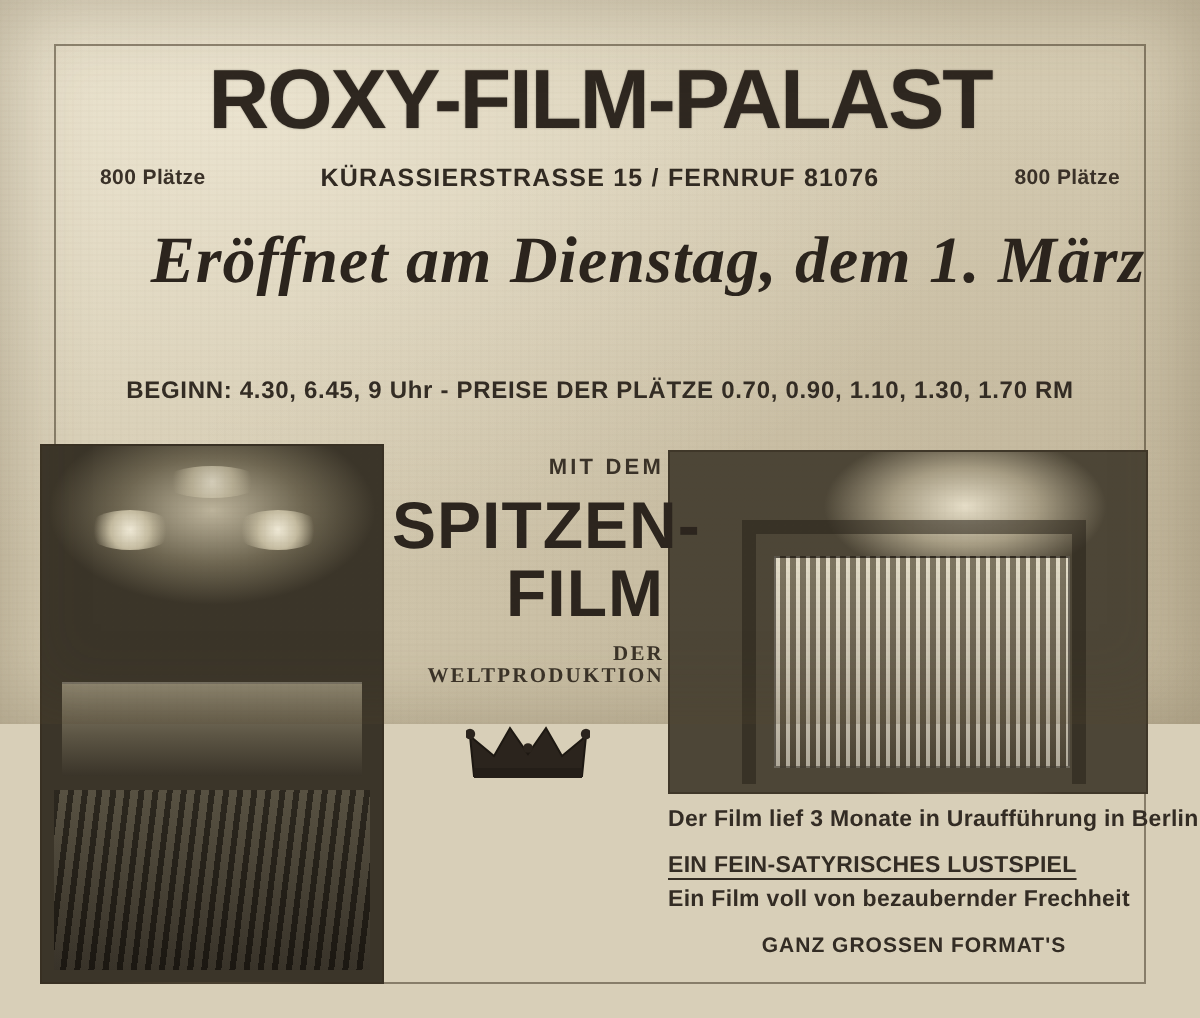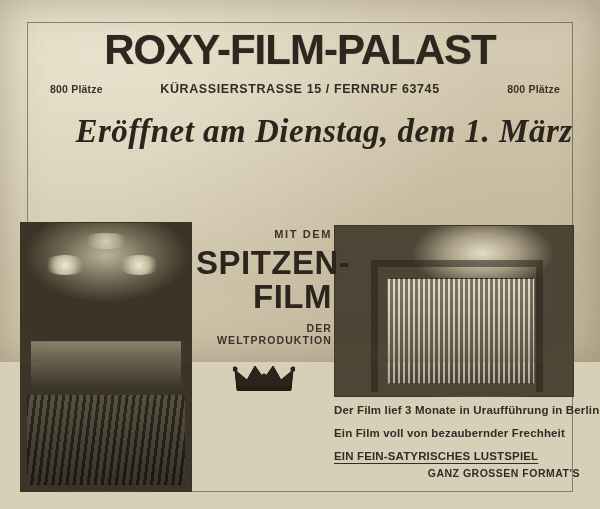--- a/index.html
+++ b/index.html
@@ -203,20 +203,21 @@
     letter-spacing: .5px;
     color: #2c251e;
     line-height: 1.02;
   }
   .weltprod {
     font-size: 10.5px;
     font-weight: bold;
     letter-spacing: 1.1px;
     color: #3a3228;
     margin-top: 9px;
+    font-family: Liberation Serif, serif;
   }
 
   .crown {
     margin: 16px auto 0;
     width: 62px;
     height: 30px;
     position: relative;
   }
   .crown svg { display: block; }
 
@@ -237,21 +238,21 @@
     white-space: nowrap;
   }
   .rt-line.underlined {
     text-decoration: underline;
     text-underline-offset: 3px;
     margin-bottom: 5px;
   }
   .rt-line.small {
     font-size: 10.5px;
     letter-spacing: .5px;
-    text-align: right;
+    text-align: center;
     margin-bottom: 0;
   }
 
   
   #vignette {
     position: absolute;
     inset: 0;
     pointer-events: none;
     box-shadow: inset 0 0 42px rgba(90,74,48,.35);
   }
@@ -261,24 +262,25 @@
 
 <div id="page">
 
   <div class="ad-frame"></div>
 
   <div class="headline">ROXY-FILM-PALAST</div>
 
   <div class="plaetze left">800 Plätze</div>
   <div class="plaetze right">800 Plätze</div>
 
-  <div class="address">KÜRASSIERSTRASSE 15 / FERNRUF 63745</div>
+  <div class="address">KÜRASSIERSTRASSE 15 / FERNRUF 81076</div>
 
   <div class="opening">Eröffnet am Dienstag, dem 1. März</div>
 
+  <div class="prices">BEGINN: 4.30, 6.45, 9 Uhr - PREISE DER PLÄTZE 0.70, 0.90, 1.10, 1.30, 1.70 RM</div>
 
   <div class="photo photo-left">
     <div class="ceiling-lamp lamp-c"></div>
     <div class="ceiling-lamp lamp-a"></div>
     <div class="ceiling-lamp lamp-b"></div>
     <div class="balcony"></div>
     <div class="seating"></div>
   </div>
 
   <div class="photo photo-right">
@@ -299,20 +301,20 @@
         <circle cx="2" cy="7" r="2.6" fill="#2b241d"></circle>
         <circle cx="60" cy="7" r="2.6" fill="#2b241d"></circle>
         <circle cx="31" cy="14" r="2.4" fill="#2b241d"></circle>
       </svg>
     </div>
 
   </div>
 
   <div class="right-text">
     <div class="rt-line">Der Film lief 3 Monate in Uraufführung in Berlin</div>
+    <div class="rt-line underlined">EIN FEIN-SATYRISCHES LUSTSPIEL</div>
     <div class="rt-line">Ein Film voll von bezaubernder Frechheit</div>
-    <div class="rt-line underlined">EIN FEIN-SATYRISCHES LUSTSPIEL</div>
     <div class="rt-line small">GANZ GROSSEN FORMAT'S</div>
   </div>
 
   <div id="grain"></div>
   <div id="vignette"></div>
 </div>
 
 </body></html>

